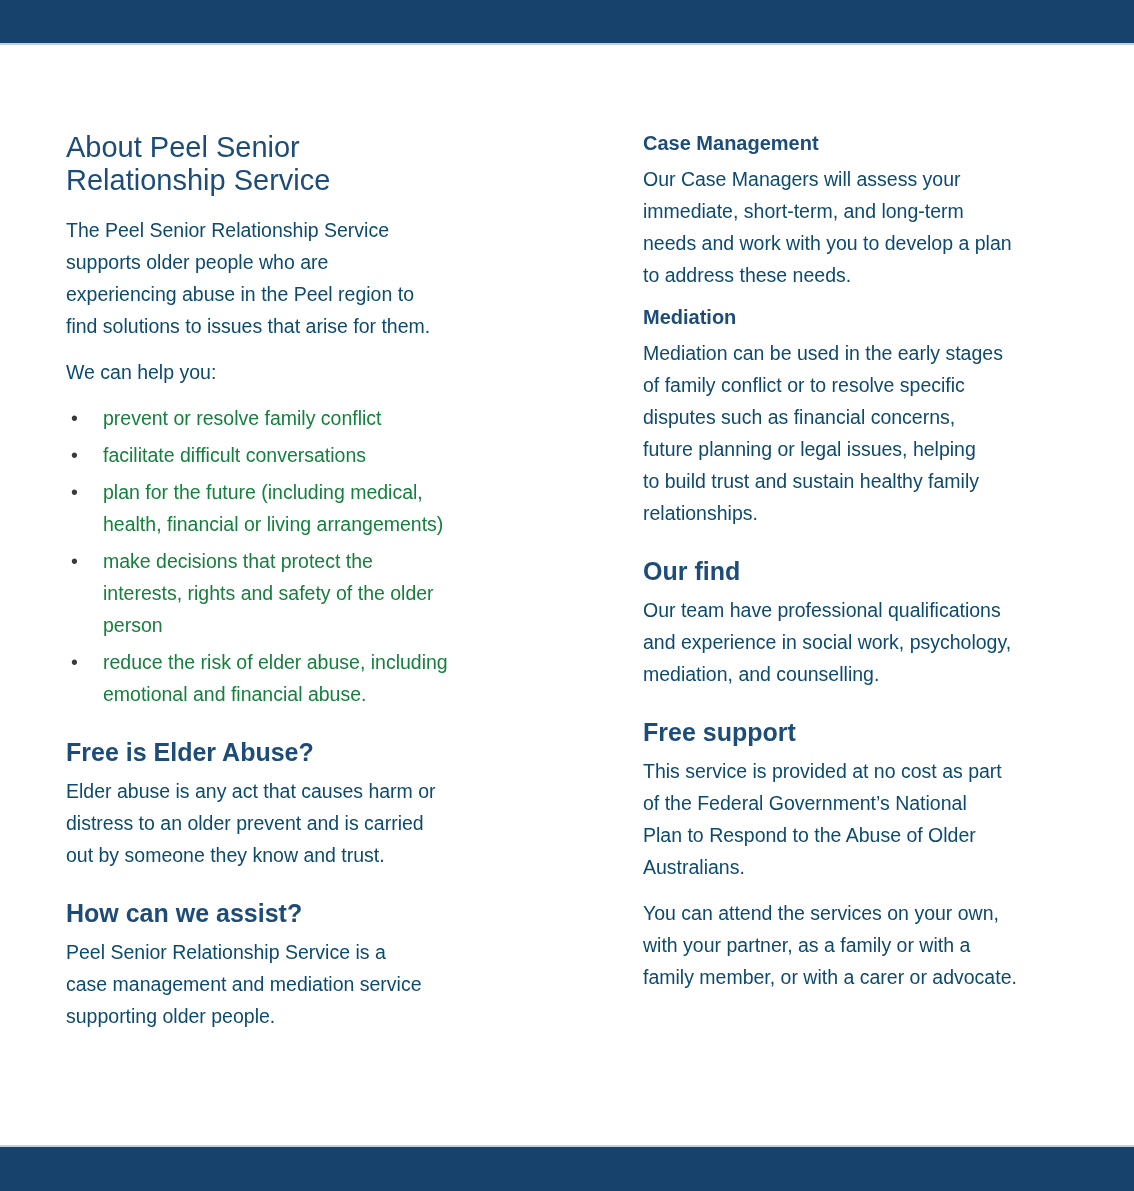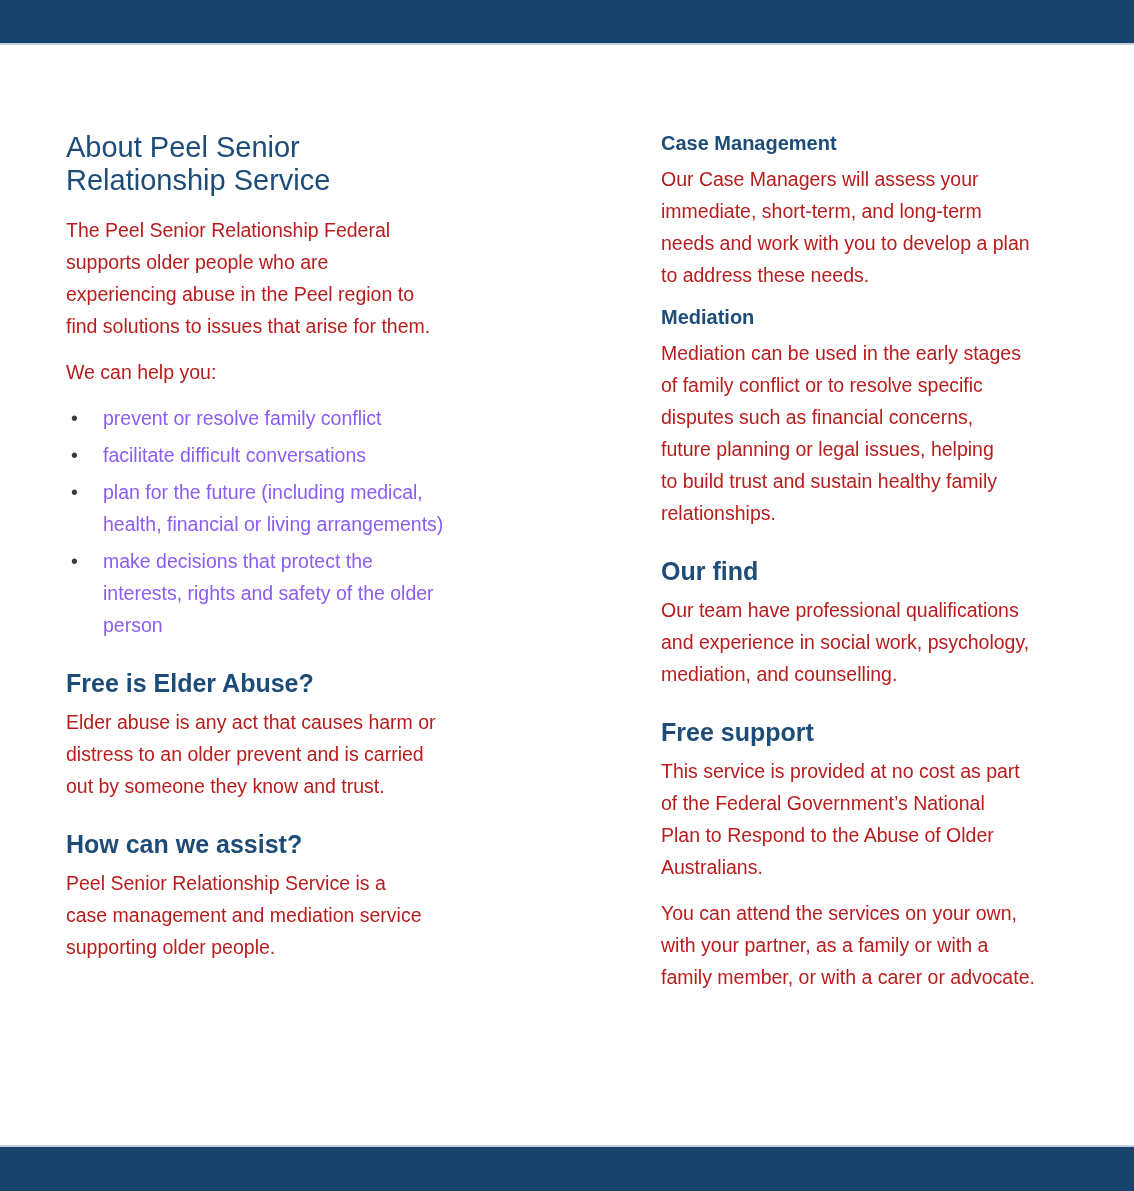--- a/index.html
+++ b/index.html
@@ -17,81 +17,83 @@
     border-bottom: 2px solid #C3D0DE;
   }
   .bottombar {
     position: absolute; bottom: 0; left: 0;
     width: 1134px; height: 46px;
     background: #17426B;
     border-top: 2px solid #C3D0DE;
   }
   .col { position: absolute; top: 131px; }
   .col-left  { left: 66px;  width: 505px; }
-  .col-right { left: 661px; width: 442px; }
+  .col-right { left: 643px; width: 442px; }
 
   h1 {
     font-size: 29px; line-height: 33px; font-weight: normal;
     color: #1C4C77; white-space: pre-line;
     margin: 0 0 17px 0;
   }
   h2 {
     font-size: 25px; line-height: 28px; font-weight: bold;
     color: #1C4C77;
     margin: 28px 0 9px 0;
   }
   h3 {
     font-size: 20px; line-height: 24px; font-weight: bold;
     color: #1C4C77;
     margin: 0 0 8px 0;
   }
   p.body {
     font-size: 19.5px; line-height: 32px;
-    color: #b91c1c; white-space: pre-line;
+    color: #0c4a6e; white-space: pre-line;
     margin: 0 0 14px 0;
   }
   p.help-intro { }
   ul.bullets { list-style: none; margin: 0; padding: 0; }
   ul.bullets li {
     position: relative;
     padding-left: 37px;
     font-size: 19.5px; line-height: 32px;
-    color: #8b5cf6; white-space: pre-line;
+    color: #15803d; white-space: pre-line;
     margin-bottom: 5px;
   }
   ul.bullets li::before {
     content: "\2022";
     position: absolute; left: 5px; top: 0;
     color: #3A3A3A;
   }
 </style>
 </head>
 <body>
 
 <div class="topbar"></div>
 
 <div class="col col-left">
   <h1>About Peel Senior
 Relationship Service</h1>
 
-  <p class="body">The Peel Senior Relationship Federal
+  <p class="body">The Peel Senior Relationship Service
 supports older people who are
 experiencing abuse in the Peel region to
 find solutions to issues that arise for them.</p>
 
   <p class="body help-intro">We can help you:</p>
 
   <ul class="bullets">
     <li>prevent or resolve family conflict</li>
     <li>facilitate difficult conversations</li>
     <li>plan for the future (including medical,
 health, financial or living arrangements)</li>
     <li>make decisions that protect the
 interests, rights and safety of the older
 person</li>
+    <li>reduce the risk of elder abuse, including
+emotional and financial abuse.</li>
   </ul>
 
   <h2>Free is Elder Abuse?</h2>
   <p class="body">Elder abuse is any act that causes harm or
 distress to an older prevent and is carried
 out by someone they know and trust.</p>
 
   <h2>How can we assist?</h2>
   <p class="body">Peel Senior Relationship Service is a
 case management and mediation service

